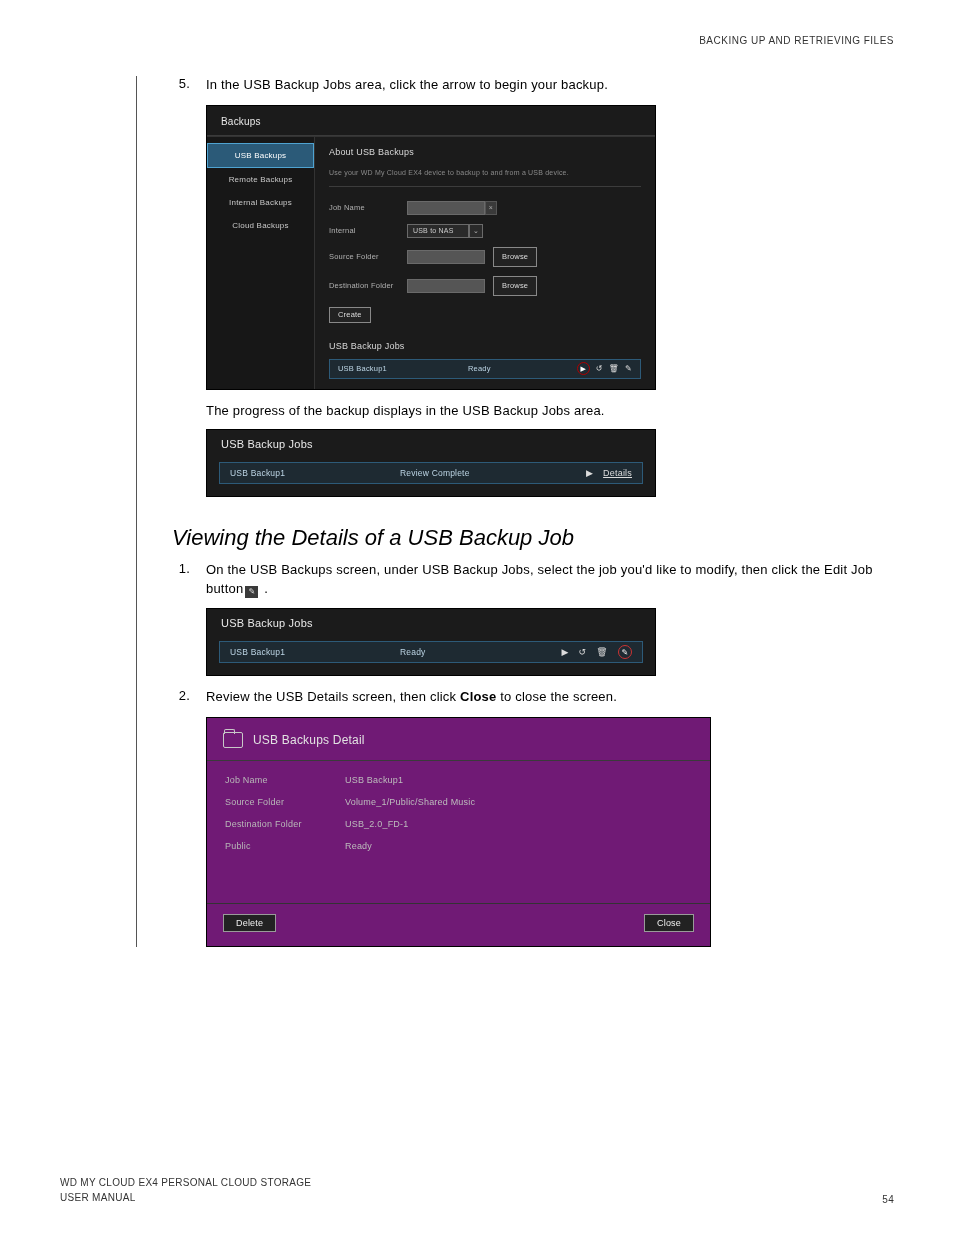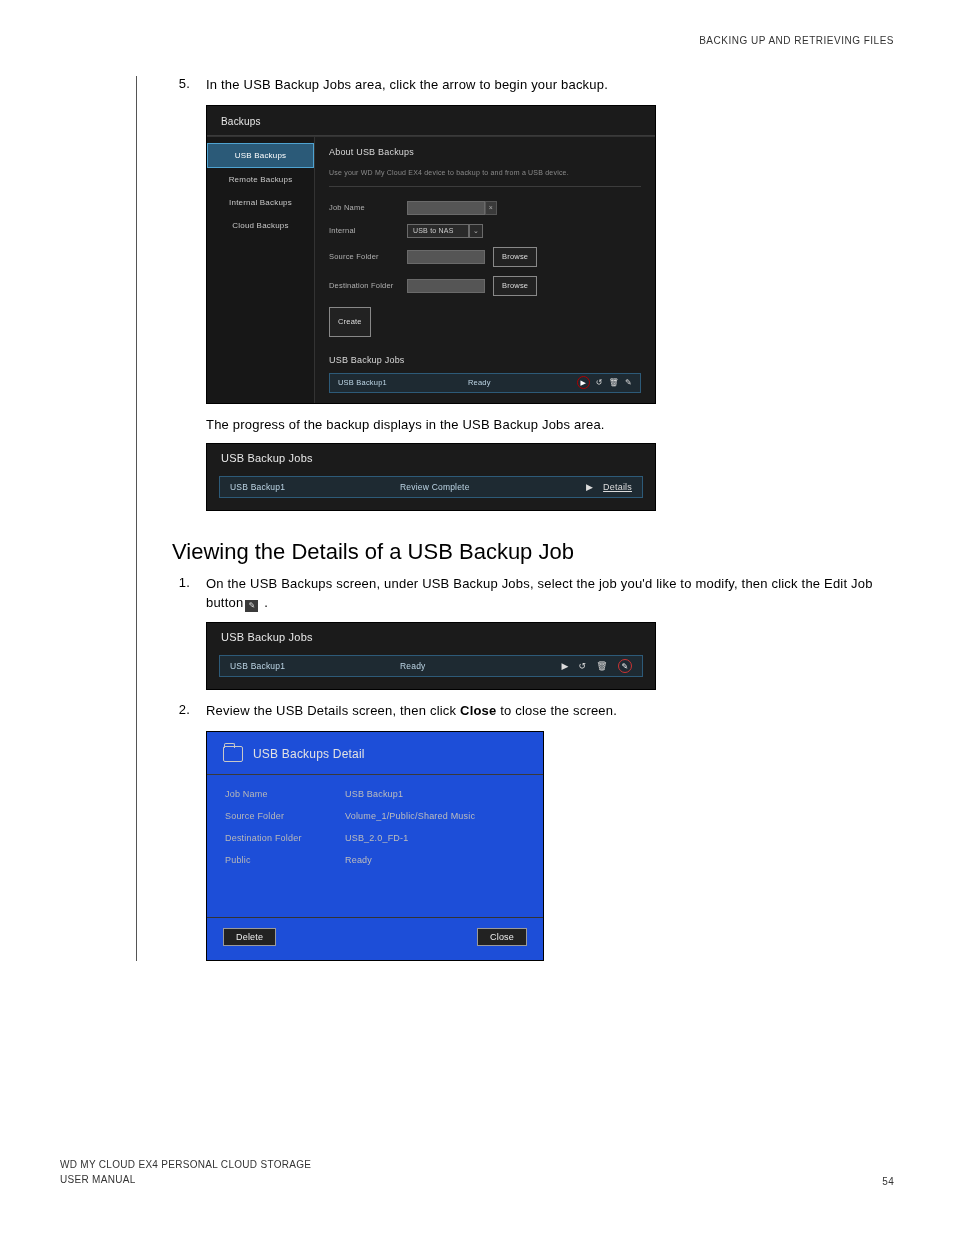--- a/index.html
+++ b/index.html
@@ -65,21 +65,21 @@
   .ss1-chev {
     width:14px; height:14px; border:1px solid #6a6a6a; background:#2a2a2a;
     display:flex; align-items:center; justify-content:center; font-size:7px; color:#bbb;
   }
   .ss1-browse {
     height:20px; border:1px solid #888; background:#222; color:#ddd;
     font-size:7.5px; padding:0 8px; margin-left:8px; display:flex; align-items:center;
   }
   .ss1-create {
     height:16px; border:1px solid #888; background:#222; color:#ddd;
-    font-size:7.5px; padding:14px 8px; display:inline-flex; align-items:center;
+    font-size:7.5px; padding:0 8px; display:inline-flex; align-items:center;
     margin-top:2px;
   }
   .ss1-jobs-h { color:#d8d8d8; font-size:9px; margin:18px 0 8px 0; }
   .ss1-job-row {
     border:1px solid #2d5a78; background:#1e2a32;
     display:flex; align-items:center; font-size:7.5px; color:#bcd4e4;
     height:20px; padding:0 8px;
   }
   .ss1-job-name { width:130px; }
   .ss1-job-status { flex:1; }
@@ -103,30 +103,30 @@
   .ssb-row .name { width:170px; }
   .ssb-row .status { flex:1; }
   .ssb-row .rt { display:flex; align-items:center; gap:10px; font-size:9px; color:#dcdcdc; }
   .ssb-row .details { text-decoration: underline; }
   .icons-row { display:flex; align-items:center; gap:7px; }
   .red-circle {
     border:1.5px solid #c33; border-radius:50%; width:14px; height:14px;
     display:flex; align-items:center; justify-content:center; font-size:8px; color:#eee;
   }
 
-  .sec-title { font-size:22px; margin:28px 0 10px 0; font-weight:normal; letter-spacing:0px; }
+  .sec-title { font-size:22px; margin:28px 0 10px 0; font-weight:normal; letter-spacing:0px;font-style:italic; }
   .inline-icon {
     display:inline-block; width:13px; height:12px; background:#3a3a3a;
     color:#ddd; font-size:8px; line-height:12px; text-align:center; vertical-align:-1px;
     margin:0 2px;
   }
 
   .ss-detail {
-    background:#1d4ed8; color:#bbb; margin:10px 0 16px 0; border:1px solid #000;
-    width:338px;
+    background:#701a75; color:#bbb; margin:10px 0 16px 0; border:1px solid #000;
+    width:505px;
   }
   .ssd-h {
     display:flex; align-items:center; gap:10px; padding:14px 16px 12px 16px;
     color:#e2e2e2; font-size:12px; border-bottom:1px solid #3a3a3a;
   }
   .folder-icon {
     width:20px; height:16px; border:1.5px solid #c8c8c8; border-radius:2px;
     position:relative;
   }
   .folder-icon::before {
@@ -137,21 +137,21 @@
   .ssd-row { display:flex; margin-bottom:12px; font-size:9px; }
   .ssd-label { width:120px; color:#b8b8b8; }
   .ssd-val { color:#bdbdbd; }
   .ssd-foot { display:flex; justify-content:space-between; padding:10px 16px 14px 16px; border-top:1px solid #333; }
   .ssd-btn {
     border:1px solid #9a9a9a; background:#222; color:#eee; font-size:9px;
     padding:3px 12px;
   }
 
   .footer {
-    position:absolute; left:60px; right:60px; bottom:48px;
+    position:absolute; left:60px; right:60px; bottom:30px;
     display:flex; justify-content:space-between; align-items:flex-end;
     font-size:10px; letter-spacing:0.3px; color:#333;
   }
   .footer .left { line-height:1.5; }
 </style>
 </head>
 <body>
 
 <div class="page">
   <div class="header-right">BACKING UP AND RETRIEVING FILES</div>

